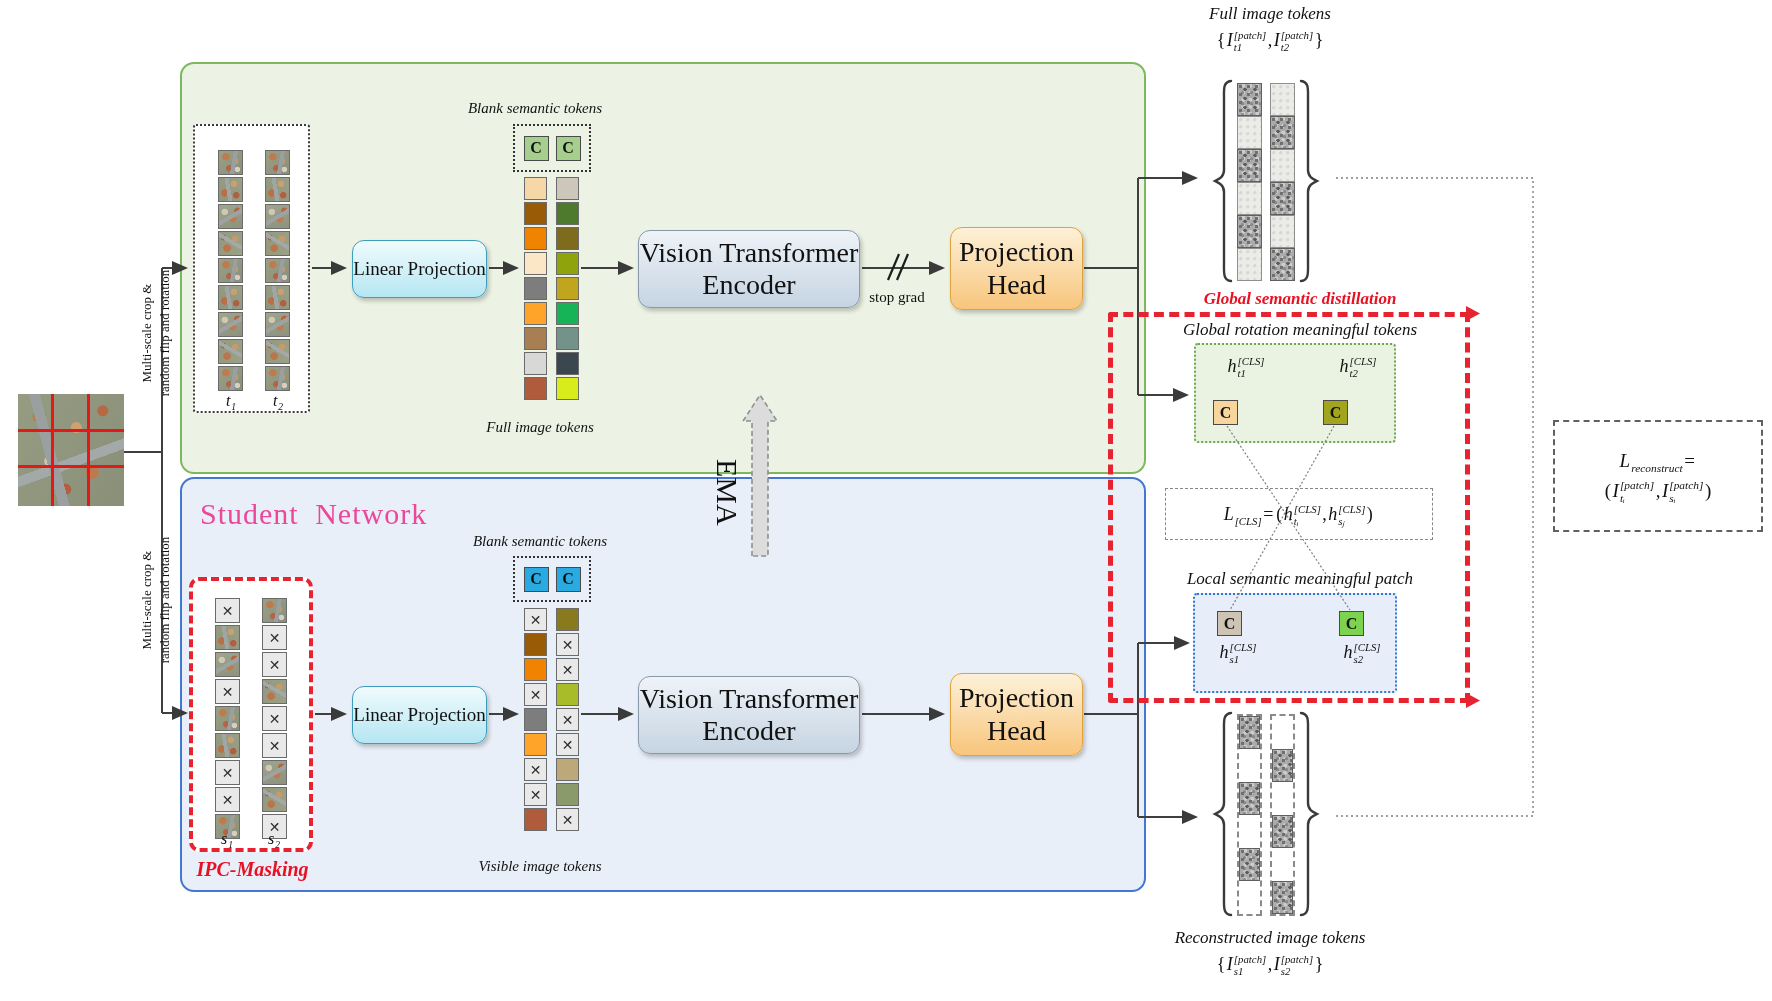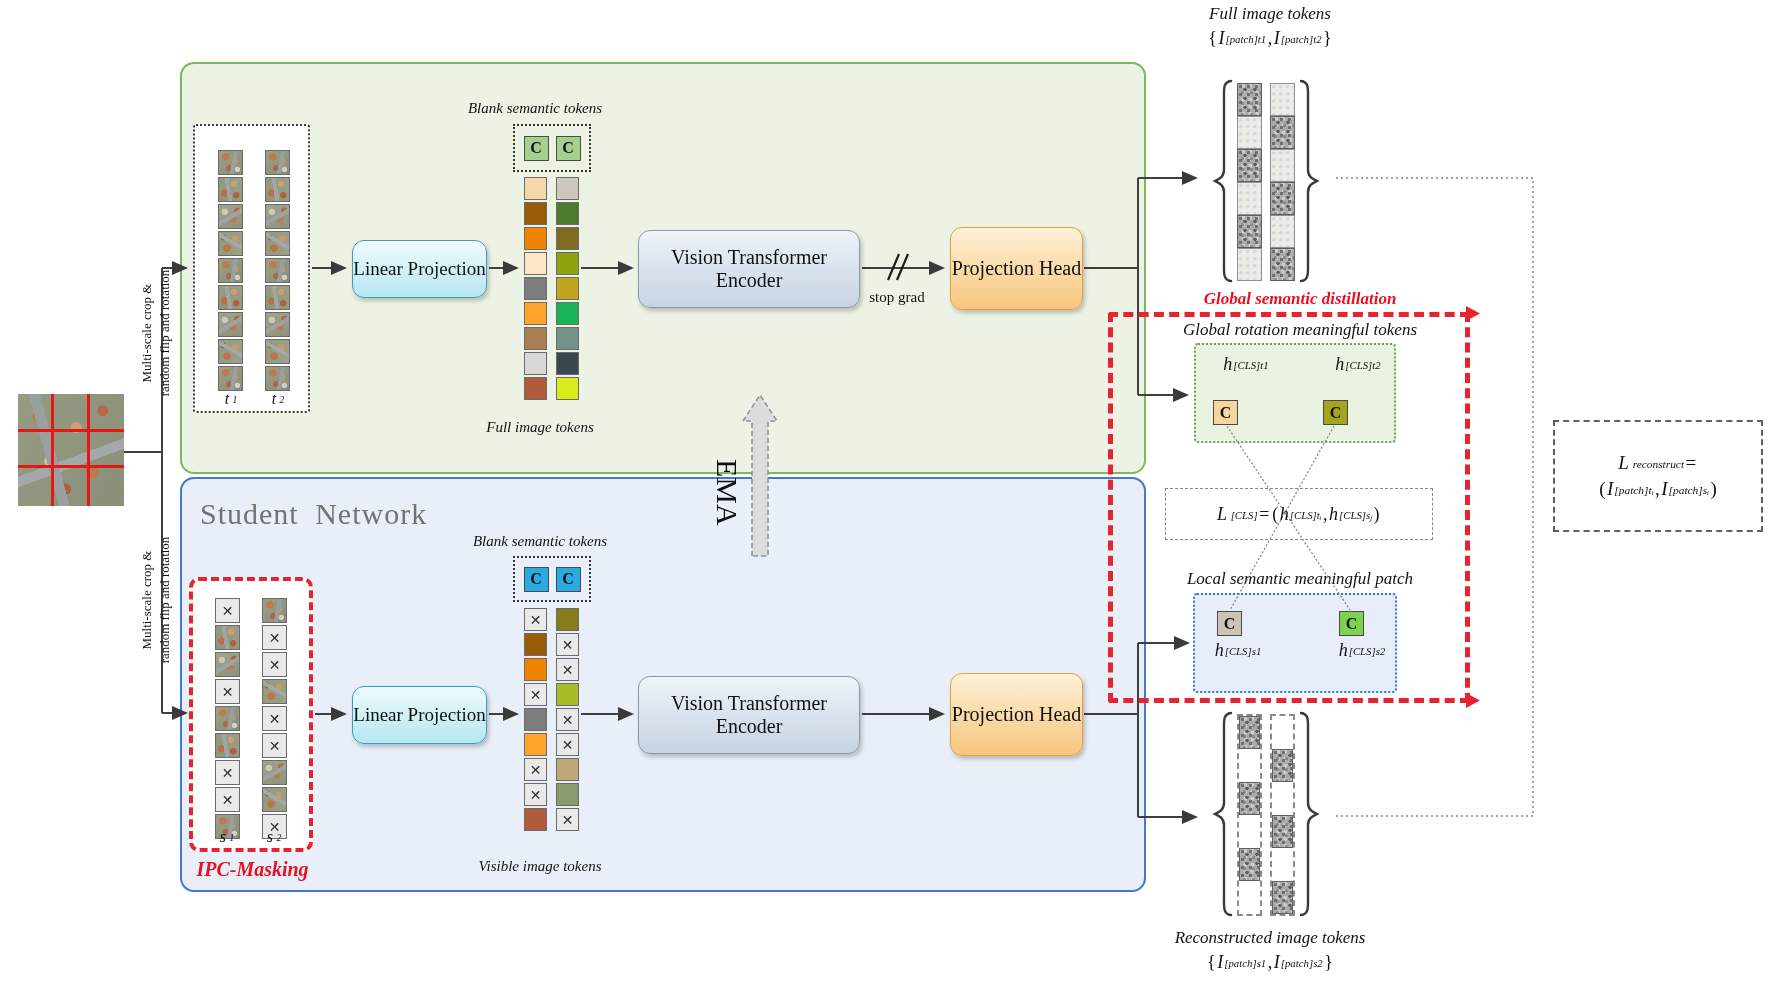--- a/index.html
+++ b/index.html
@@ -7,21 +7,21 @@
          font-family:"Liberation Serif",serif;color:#111;}
   .stage svg{position:absolute;left:0;top:0;pointer-events:none;}
   .abs{position:absolute;}
 
   
   .panel{position:absolute;border-radius:14px;box-sizing:border-box;}
   .teacher-panel{background:#ECF3E4;border:2px solid #7CB95E;}
   .student-panel{background:#E9EFF8;border:2px solid #4377D0;}
   .net-title{position:absolute;font-size:30px;letter-spacing:1px;word-spacing:8px;}
   .teacher-title{color:#92C572;}
-  .student-title{color:#737373;}
+  .student-title{color:#ec4899;}
 
   
   .dotted-box{position:absolute;border:2px dotted #3a3a3a;border-radius:3px;background:#fff;box-sizing:border-box;}
   .red-box{position:absolute;border:4px dashed #E82330;border-radius:10px;background:#fff;box-sizing:border-box;}
   .reddash{position:absolute;border:5px dashed #E82330;box-sizing:border-box;border-radius:3px;}
   .semtok{position:absolute;border-radius:4px;box-sizing:border-box;}
   .semtok.green{background:#EAF3E1;border:2px dotted #6CA84F;}
   .semtok.blue{background:#E7EEF9;border:2px dotted #2E75D6;}
   .dash-box{position:absolute;border:2px dashed #606060;background:#fff;box-sizing:border-box;
             display:flex;flex-direction:column;align-items:center;justify-content:center;gap:4px;}
@@ -73,21 +73,21 @@
   .gl.h{left:0;right:0;height:2.5px;}
 
   
   .cbox{position:absolute;border:2px dotted #333;box-sizing:border-box;display:flex;gap:7px;
         align-items:center;justify-content:center;}
   .cls{width:25px;height:25px;box-sizing:border-box;border:1.5px solid #4a4a4a;display:flex;
        align-items:center;justify-content:center;font:bold 16px "Liberation Serif",serif;color:#111;}
 
   
   .pbox{position:absolute;display:flex;align-items:center;justify-content:center;text-align:center;
-        border-radius:12px;font-size:20px;line-height:1.15;color:#111;box-sizing:border-box;
+        border-radius:12px;font-size:28px;line-height:1.15;color:#111;box-sizing:border-box;
         box-shadow:2px 3px 4px rgba(0,0,0,.22);}
   .lp{background:linear-gradient(#f0fbfd,#b5e6f2);border:1.5px solid #3d9dbd;font-size:19px;}
   .vit{background:linear-gradient(#eef3f8,#c6d4e2);border:1.5px solid #8899ab;}
   .ph{background:linear-gradient(#fdf1d8,#f8c57c);border:1.5px solid #e0a23e;}
 
   
   .ital-label{position:absolute;font-style:italic;font-size:15px;text-align:center;}
   .ital-label.big{font-size:17px;}
   .sg-label{position:absolute;font-size:15px;text-align:center;}
   .rot-label{position:absolute;width:190px;height:36px;text-align:center;font-size:13px;line-height:1.35;
@@ -97,21 +97,21 @@
   .banner{position:absolute;color:#E81123;font-weight:bold;font-style:italic;font-size:17px;text-align:center;}
   .crop-label{position:absolute;width:40px;font-size:16px;display:flex;justify-content:center;}
 
   
   .formula{position:absolute;display:flex;justify-content:center;align-items:center;font-size:18px;}
   .dash-box .formula{position:static;}
   .formula.lg{font-size:19px;}
   .mt{padding:0 1.5px;}
   .mv{display:inline-flex;align-items:center;}
   .mb{font-style:italic;}
-  .msc{display:inline-flex;flex-direction:row;font-size:60%;line-height:1.12;text-align:left;
+  .msc{display:inline-flex;flex-direction:column;font-size:60%;line-height:1.12;text-align:left;
        margin-left:1px;transform:translateY(1px);}
   .msu,.msb{font-style:italic;white-space:nowrap;}
 
   
   .vstack{position:absolute;display:flex;flex-direction:column;width:25px;box-sizing:border-box;}
   .vstack.recon{border:2px dashed #8a8a8a;}
   .scell{width:100%;height:33px;box-sizing:border-box;}
   .scell.noise{border:1px solid #5f5f5f;background-color:#ababab;
       background-image:radial-gradient(circle at 30% 30%,#6f6f6f 0 1.5px,transparent 1.9px),
       radial-gradient(circle at 70% 60%,#5d5d5d 0 1.5px,transparent 1.9px),

